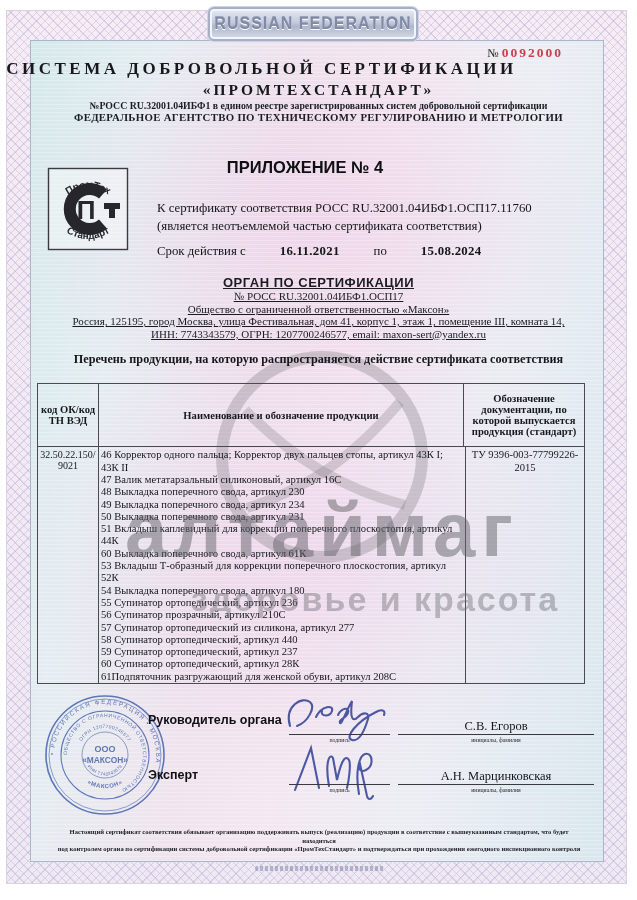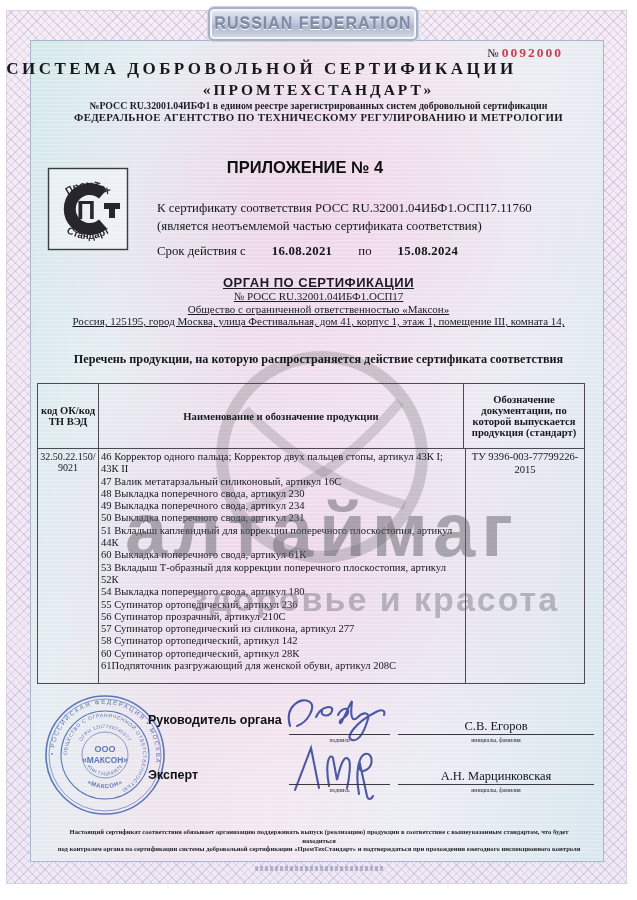--- a/index.html
+++ b/index.html
@@ -50,21 +50,21 @@
     font-weight:bold;font-size:15.5px;letter-spacing:3px;color:#16181c;}
   .regline{position:absolute;top:100px;left:0;width:637px;text-align:center;
     font-weight:bold;font-size:9.8px;color:#1c1e24;}
   .agencyline{position:absolute;top:111px;left:0;width:637px;text-align:center;
     font-weight:bold;font-size:10.8px;letter-spacing:.3px;color:#1c1e24;}
 
   .appendix{position:absolute;top:158px;left:0;width:610px;text-align:center;
     font-family:"Liberation Sans",sans-serif;font-weight:bold;font-size:16.5px;color:#101014;}
 
   .certref{position:absolute;left:157px;top:199px;width:420px;font-size:12.8px;color:#14161a;line-height:18px;}
-  .validity{position:absolute;left:157px;top:244px;width:420px;font-size:12.8px;color:#14161a;display:flex;gap:26px;}
+  .validity{position:absolute;left:157px;top:244px;width:420px;font-size:12.8px;color:#14161a;display:flex;gap:34px;}
   .validity b{letter-spacing:.3px;}
 
   .orgblock{position:absolute;top:275px;left:0;width:637px;text-align:center;color:#1a1c22;text-decoration:underline;}
   .orgblock .h{font-family:"Liberation Sans",sans-serif;font-weight:bold;font-size:13px;letter-spacing:.5px;}
   .orgblock .l{font-size:11px;line-height:12.6px;}
 
   .listtitle{position:absolute;top:352px;left:0;width:637px;text-align:center;
     font-weight:bold;font-size:12.2px;color:#14161a;}
 
   
@@ -150,30 +150,31 @@
 
   <div class="appendix">ПРИЛОЖЕНИЕ № 4</div>
 
   <div class="certref">
     <div>К сертификату соответствия РОСС RU.32001.04ИБФ1.ОСП17.11760</div>
     <div>(является неотъемлемой частью сертификата соответствия)</div>
   </div>
 
   <div class="validity">
     <span>Срок действия с</span>
-    <b>16.08.2021</b>
+    <b>16.11.2021</b>
     <span>по</span>
     <b>15.08.2024</b>
   </div>
 
   <div class="orgblock">
     <div class="h">ОРГАН ПО СЕРТИФИКАЦИИ</div>
     <div class="l">№ РОСС RU.32001.04ИБФ1.ОСП17</div>
     <div class="l">Общество с ограниченной ответственностью «Максон»</div>
     <div class="l">Россия, 125195, город Москва, улица Фестивальная, дом 41, корпус 1, этаж 1, помещение III, комната 14,</div>
+    <div class="l">ИНН: 7743343579, ОГРН: 1207700246577, email: maxon-sert@yandex.ru</div>
   </div>
 
   <div class="listtitle">Перечень продукции, на которую распространяется действие сертификата соответствия</div>
 
   <div class="ptable">
     <div class="thead">
       <div class="c1">код ОК/код ТН ВЭД</div>
       <div class="c2">Наименование и обозначение продукции</div>
       <div class="c3">Обозначение документации, по которой выпускается продукция (стандарт)</div>
     </div>
@@ -185,21 +186,22 @@
           <div>48 Выкладка поперечного свода, артикул 230</div>
           <div>49 Выкладка поперечного свода, артикул 234</div>
           <div>50 Выкладка поперечного свода, артикул 231</div>
           <div>51 Вкладыш каплевидный для коррекции поперечного плоскостопия, артикул 44К</div>
           <div>60 Выкладка поперечного свода, артикул 61К</div>
           <div>53 Вкладыш Т-образный для коррекции поперечного плоскостопия, артикул 52К</div>
           <div>54 Выкладка поперечного свода, артикул 180</div>
           <div>55 Супинатор ортопедический, артикул 236</div>
           <div>56 Супинатор прозрачный, артикул 210С</div>
           <div>57 Супинатор ортопедический из силикона, артикул 277</div>
-          <div>58 Супинатор ортопедический, артикул 142</div>
+          <div>58 Супинатор ортопедический, артикул 440</div>
+          <div>59 Супинатор ортопедический, артикул 237</div>
           <div>60 Супинатор ортопедический, артикул 28К</div>
           <div>61Подпяточник разгружающий для женской обуви, артикул 208С</div>
         </div>
       <div class="c3">ТУ 9396-003-77799226-2015</div>
     </div>
   </div>
 
   <div class="wm-store noselect">алтаймаг</div>
   <div class="wm-tag noselect">здоровье и красота</div>
 

